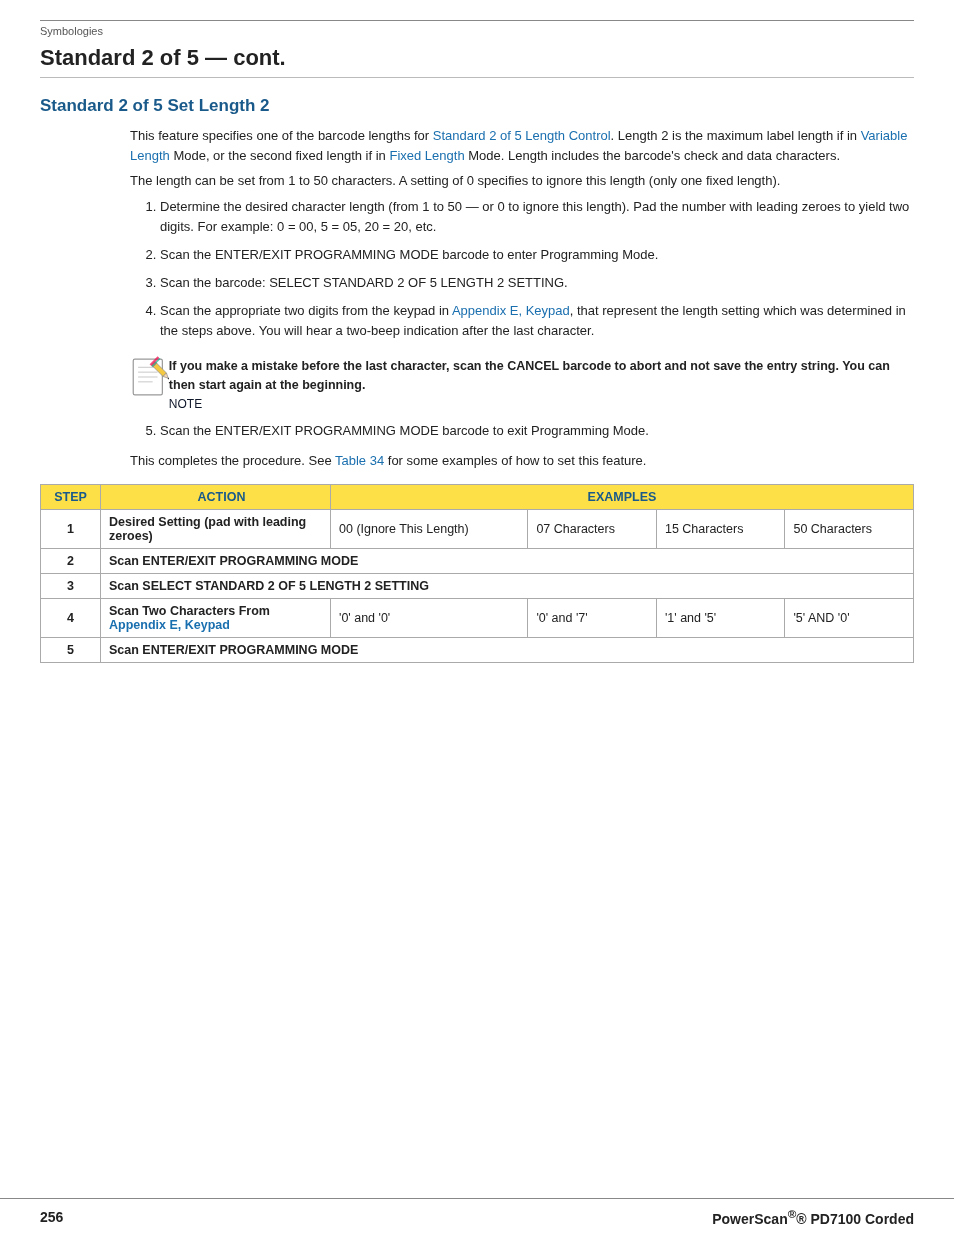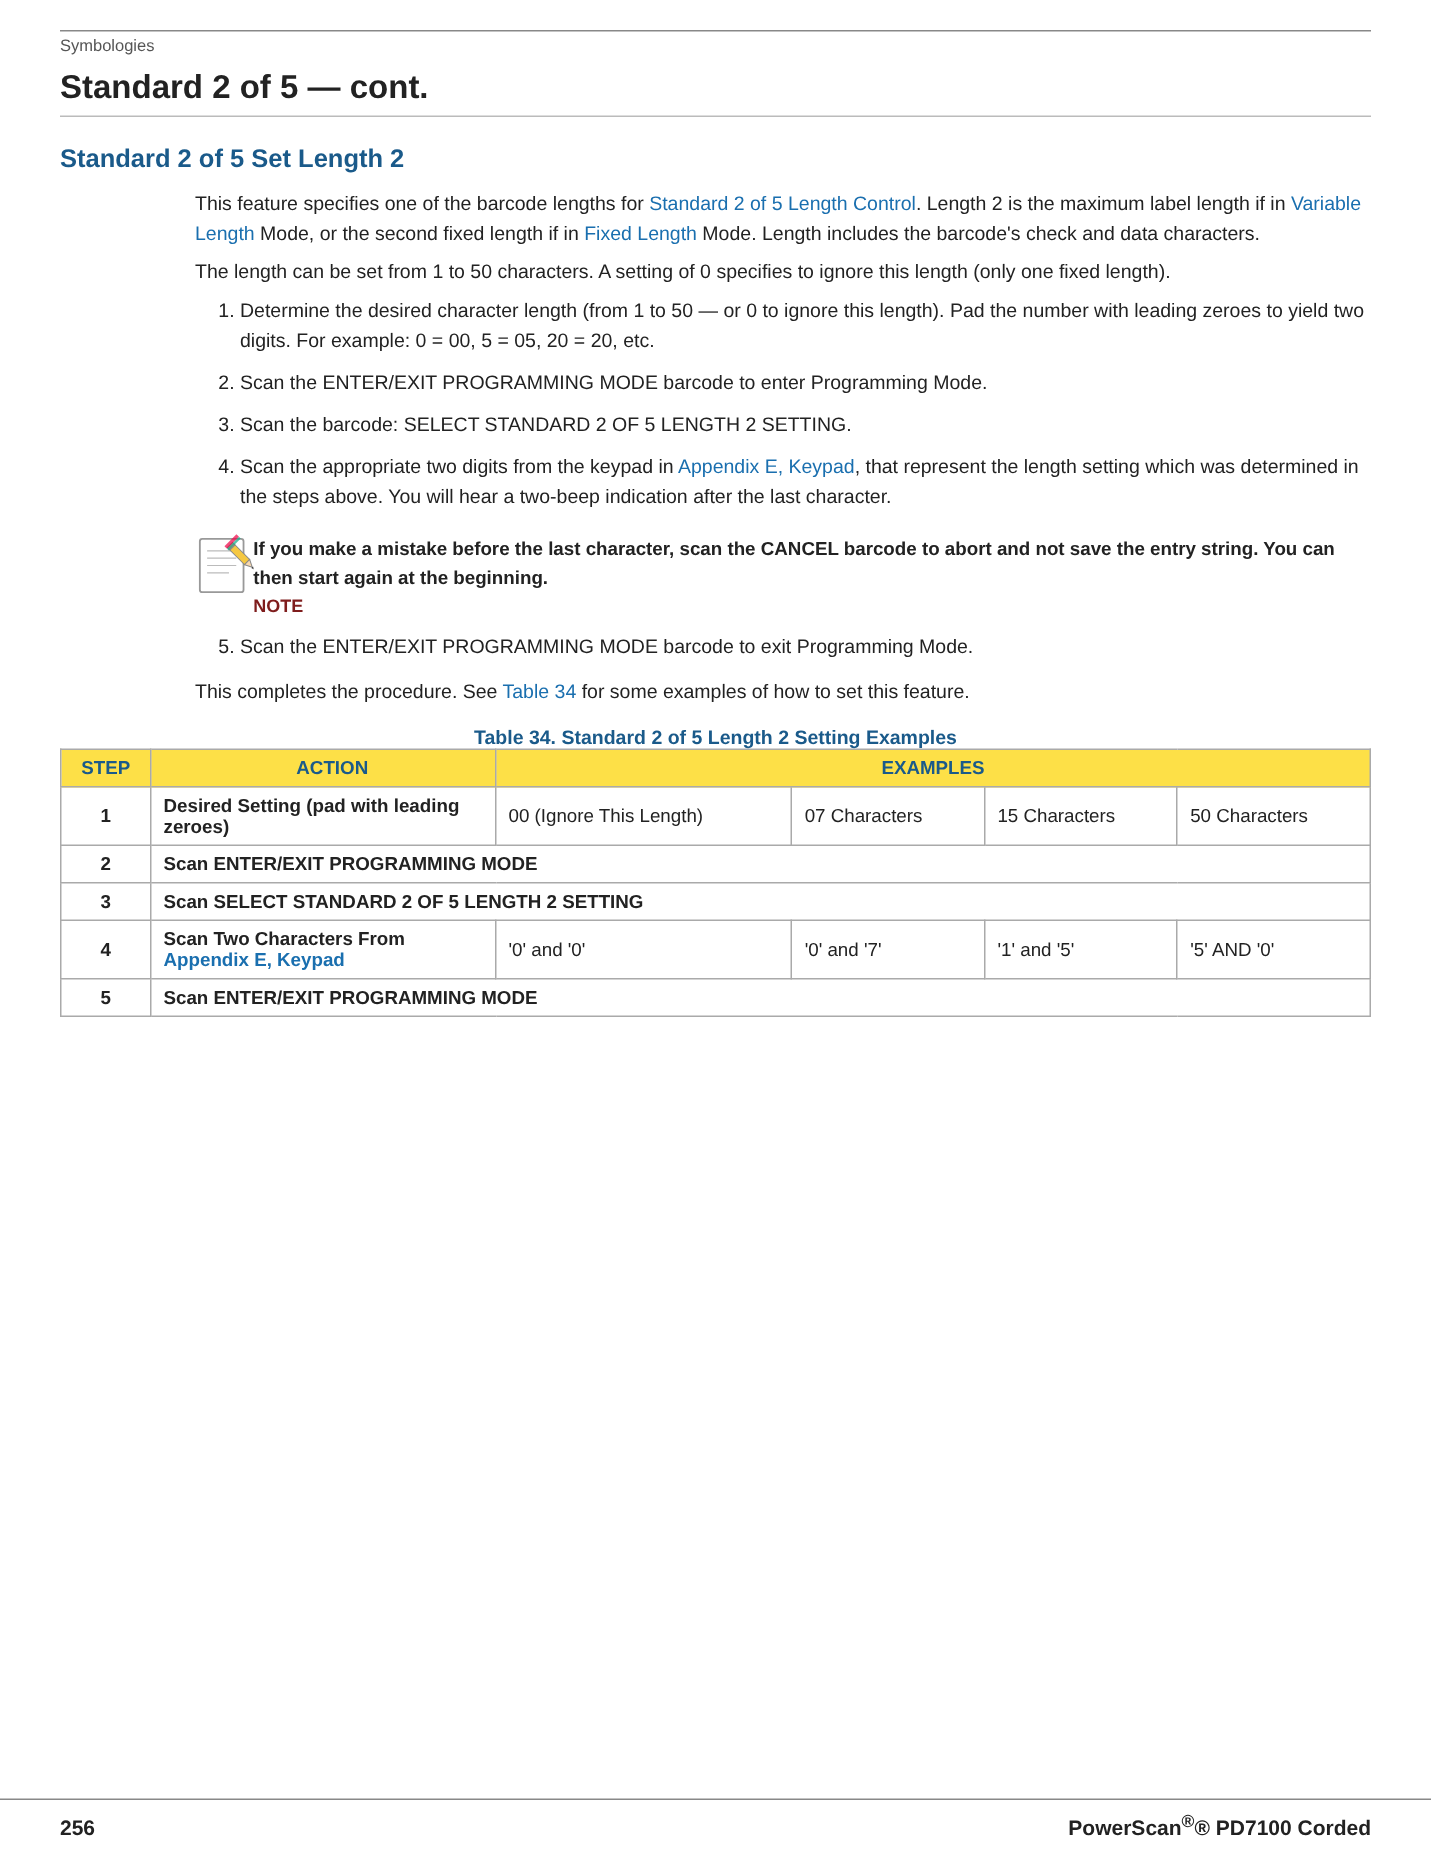--- a/index.html
+++ b/index.html
@@ -74,22 +74,22 @@
     }
     .note-text {
       font-size: 12.5px;
       font-weight: bold;
       color: #222;
       line-height: 1.5;
       padding-top: 6px;
     }
     .note-label {
       font-size: 12px;
-      font-weight: bold;
-      color: #7f1d1d;
+      font-weight: normal;
+      color: #0f172a;
       margin-top: 2px;
       margin-left: 0;
     }
     .procedure-complete {
       font-size: 13px;
       color: #222;
       margin: 6px 0 14px 0;
       line-height: 1.5;
     }
     
@@ -210,21 +210,20 @@
 
     <ol class="steps" start="5">
       <li>Scan the ENTER/EXIT PROGRAMMING MODE barcode to exit Programming Mode.</li>
     </ol>
 
     <p class="procedure-complete">
       This completes the procedure. See <a class="blue-link">Table 34</a> for some examples of how to set this feature.
     </p>
   </div>
 
-  <p class="table-title">Table 34. Standard 2 of 5 Length 2 Setting Examples</p>
   <table class="setting-table">
     <thead>
       <tr>
         <th style="width:60px;">STEP</th>
         <th class="left" style="width:230px;">ACTION</th>
         <th colspan="4">EXAMPLES</th>
       </tr>
     </thead>
     <tbody>
 

